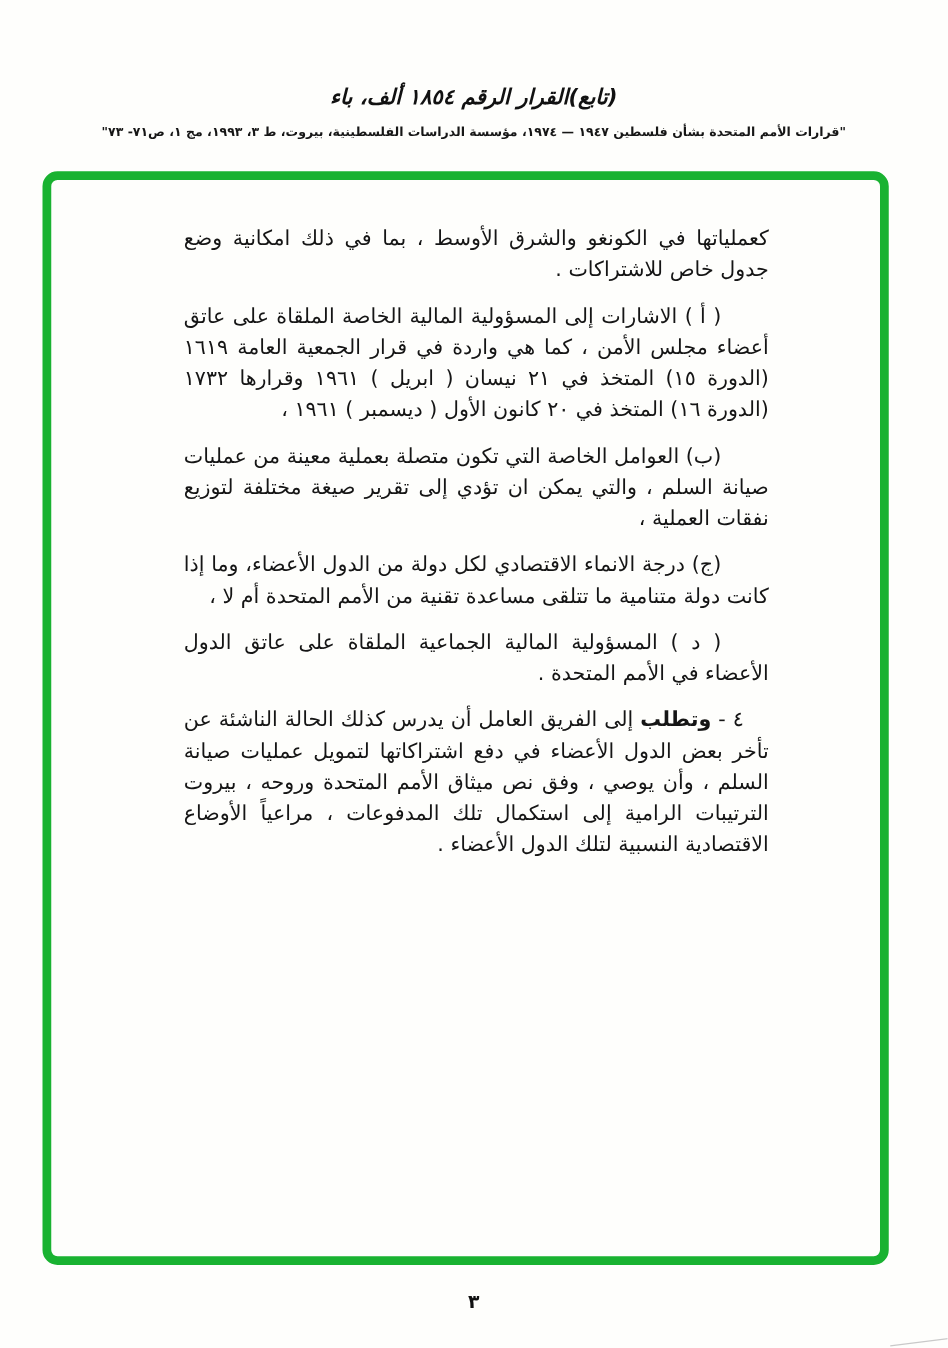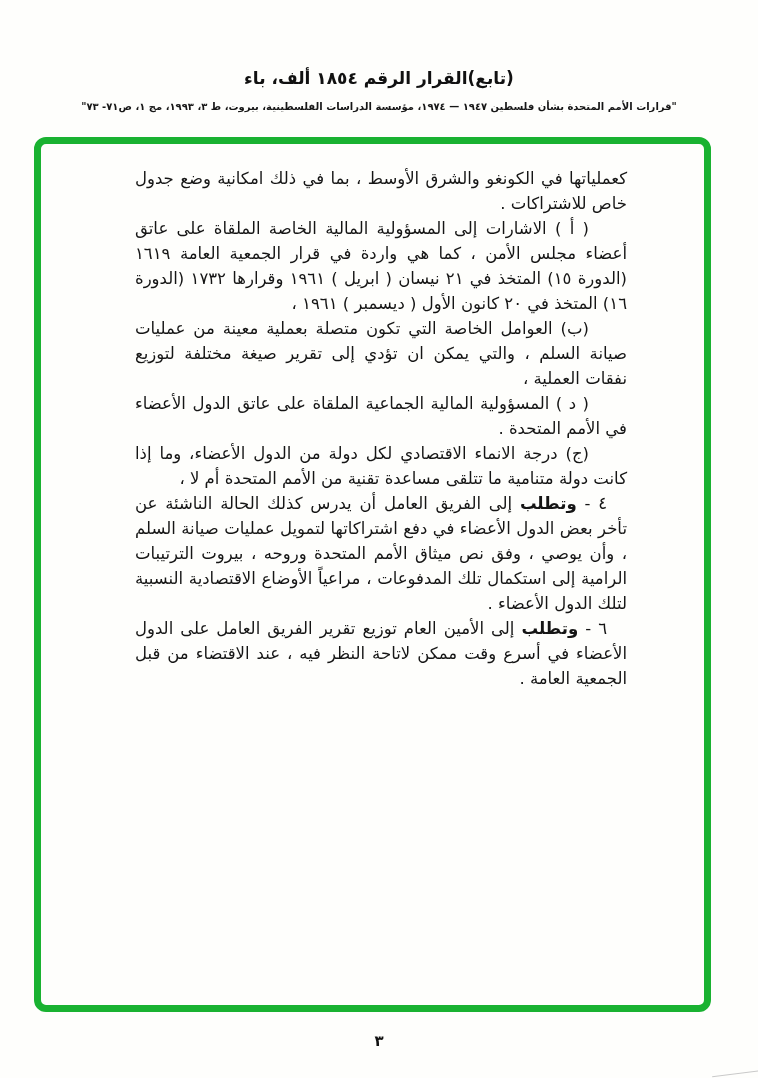--- a/index.html
+++ b/index.html
@@ -11,41 +11,42 @@
   }
   .page {
     position:relative; width:758px; height:1078px;
     background:#fefefc; overflow:hidden;
   }
   .header-title {
     position:absolute; top:68px; left:0; right:0;
     text-align:center; direction:rtl;
     font-size:17px; font-weight:bold; color:#111;
     letter-spacing:0.2px;
+    font-style:italic;
   }
   .header-citation {
     position:absolute; top:101px; left:0; right:0;
     text-align:center; direction:rtl;
     font-size:10px; font-weight:bold; color:#161616;
   }
   .green-box {
     position:absolute; left:34px; top:137px;
     width:677px; height:875px;
     border:7px solid #19b231;
     border-radius:12px;
     box-sizing:border-box;
     background:transparent;
   }
   .doc-body {
     position:absolute; top:166px; right:131px; width:492px;
     direction:rtl; unicode-bidi:embed;
     text-align:justify;
     font-size:16.5px; line-height:25px; color:#151515;
   }
-  .para { margin:0; padding:0; }
+  .para { margin:12px; padding:0; }
   .para.numbered { text-indent:20px; }
   .para.item { text-indent:38px; }
   .para .bold { font-weight:bold; }
   .page-number {
     position:absolute; top:1032px; left:0; right:0;
     text-align:center; font-size:15px; font-weight:bold; color:#111;
   }
   .scan-artifact {
     position:absolute; right:-6px; bottom:4px;
     width:52px; height:1px; background:#c9c9c9;
@@ -60,23 +61,22 @@
   <div class="header-title">(تابع)القرار الرقم ١٨٥٤ ألف، باء</div>
 
   <div class="header-citation">"قرارات الأمم المتحدة بشأن فلسطين ١٩٤٧ — ١٩٧٤، مؤسسة الدراسات الفلسطينية، بيروت، ط ٣، ١٩٩٣، مج ١، ص٧١- ٧٣"</div>
 
   <div class="green-box" style="border-color: rgb(25, 178, 49);"></div>
 
   <div class="doc-body">
       <p class="para continuation"><span>كعملياتها في الكونغو والشرق الأوسط ، بما في ذلك امكانية وضع جدول خاص للاشتراكات .</span></p>
       <p class="para item"><span>( أ )  الاشارات إلى المسؤولية المالية الخاصة الملقاة على عاتق أعضاء مجلس الأمن ، كما هي واردة في قرار الجمعية العامة ١٦١٩ (الدورة ١٥) المتخذ في ٢١ نيسان ( ابريل ) ١٩٦١ وقرارها ١٧٣٢ (الدورة ١٦) المتخذ في ٢٠ كانون الأول ( ديسمبر ) ١٩٦١ ،</span></p>
       <p class="para item"><span>(ب) العوامل الخاصة التي تكون متصلة بعملية معينة من عمليات صيانة السلم ، والتي يمكن ان تؤدي إلى تقرير صيغة مختلفة لتوزيع نفقات العملية ،</span></p>
+      <p class="para item"><span>(ج)  درجة الانماء الاقتصادي لكل دولة من الدول الأعضاء، وما إذا كانت دولة متنامية ما تتلقى مساعدة تقنية من الأمم المتحدة أم لا ،</span></p>
       <p class="para item"><span>( د )  المسؤولية المالية الجماعية الملقاة على عاتق الدول الأعضاء في الأمم المتحدة .</span></p>
-      <p class="para item"><span>(ج)  درجة الانماء الاقتصادي لكل دولة من الدول الأعضاء، وما إذا كانت دولة متنامية ما تتلقى مساعدة تقنية من الأمم المتحدة أم لا ،</span></p>
       <p class="para numbered"><span>٤ - </span><span class="bold">وتطلب</span><span> إلى الفريق العامل أن يدرس كذلك الحالة الناشئة عن تأخر بعض الدول الأعضاء في دفع اشتراكاتها لتمويل عمليات صيانة السلم ، وأن يوصي ، وفق نص ميثاق الأمم المتحدة وروحه ، بيروت الترتيبات الرامية إلى استكمال تلك المدفوعات ، مراعياً الأوضاع الاقتصادية النسبية لتلك الدول الأعضاء .</span></p>
-      <p class="para numbered"><span>٦ - </span><span class="bold">وتطلب</span><span> إلى الأمين العام توزيع تقرير الفريق العامل على الدول الأعضاء في أسرع وقت ممكن لاتاحة النظر فيه ، عند الاقتضاء من قبل الجمعية العامة .</span></p>
     </div>
 
   <div class="page-number">٣</div>
 
   <div class="scan-artifact"></div>
 
 </div>
 
 </body></html>

